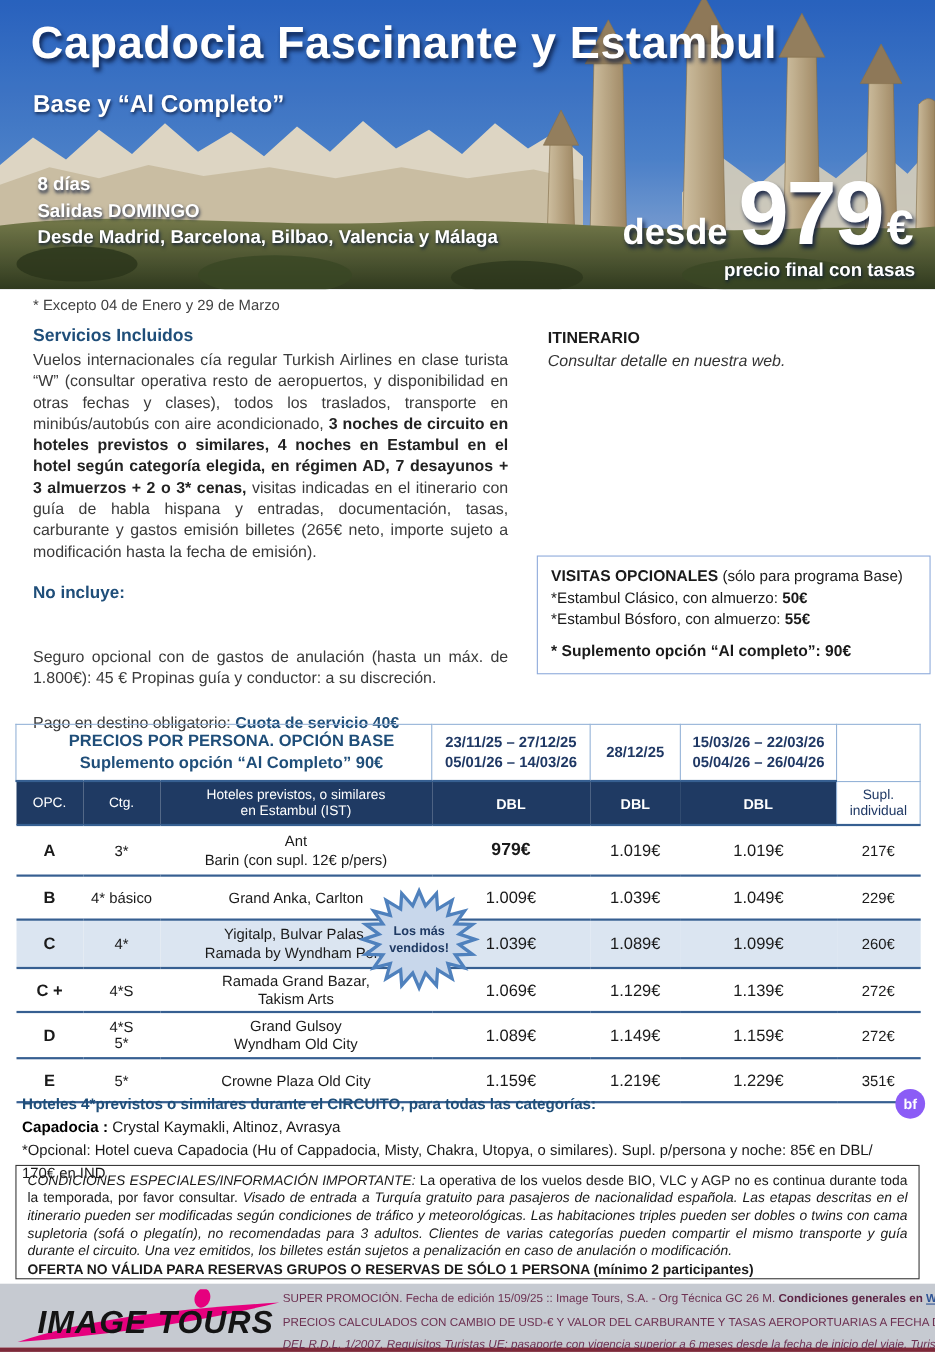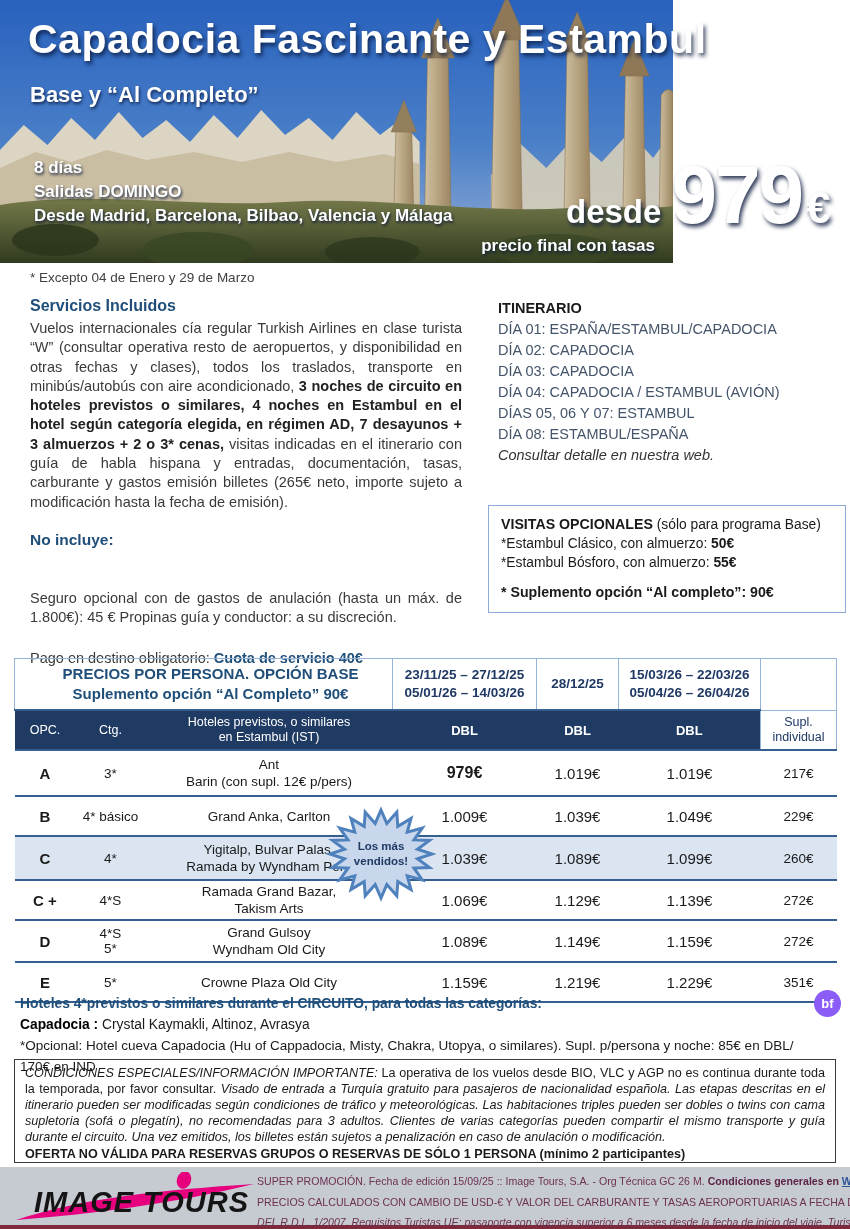--- a/index.html
+++ b/index.html
@@ -1,19 +1,19 @@
 <!DOCTYPE html>
 <html><head>
 <meta charset="utf-8">
 <style>
   html,body{margin:0;padding:0;background:#ffffff;}
   .page{position:relative;width:850px;height:1229px;background:#ffffff;overflow:hidden;
         font-family:"Liberation Sans",sans-serif;color:#303030;}
   
-  .hero{position:absolute;left:0;top:0;width:673px;height:263px;}
+  .hero{position:absolute;left:0;top:0;width:850px;height:263px;}
   .hero svg{position:absolute;left:0;top:0;width:100%;height:100%;}
   .hero-title{position:absolute;left:28px;top:16px;font-size:41px;font-weight:bold;color:#fff;
               letter-spacing:.5px;text-shadow:2px 3px 4px rgba(8,22,58,.8);white-space:nowrap;}
   .hero-subtitle{position:absolute;left:30px;top:82px;font-size:22px;font-weight:bold;color:#fff;
               text-shadow:1px 2px 3px rgba(8,22,58,.8);}
   .hero-info{position:absolute;left:34px;top:156px;color:#fff;text-shadow:1px 2px 3px rgba(8,22,58,.85);}
   .hero-info .l{font-size:17px;font-weight:bold;line-height:24px;}
   .hero-info .l4{font-size:25px;font-weight:bold;line-height:30px;margin-top:1px;}
   .hero-price{position:absolute;left:566px;top:148px;width:272px;display:flex;align-items:baseline;
               justify-content:flex-start;gap:10px;color:#fff;text-shadow:2px 3px 4px rgba(8,22,58,.85);}
@@ -153,28 +153,20 @@
   <div class="col-left">
     <div class="svc-title">Servicios Incluidos</div>
     <div class="svc-text"><span>Vuelos internacionales cía regular Turkish Airlines en  clase turista “W” (consultar operativa resto de aeropuertos, y disponibilidad en otras fechas y clases), todos los traslados, transporte en minibús/autobús con aire acondicionado, </span><b>3 noches de circuito en hoteles previstos o similares, 4 noches en Estambul en el hotel según categoría elegida, en régimen AD, 7 desayunos +  3  almuerzos + 2 o 3* cenas,</b><span> visitas indicadas en el itinerario con guía de habla hispana y entradas, documentación, tasas, carburante y gastos emisión billetes (265€ neto, importe sujeto a modificación hasta la fecha de emisión).</span></div>
     <div class="noinc-title">No incluye:</div>
     <div class="noinc-text">Seguro opcional con de gastos de anulación (hasta un máx. de 1.800€): 45 €  Propinas guía y conductor: a su discreción.</div>
     <div class="pago"><span>Pago en destino obligatorio: </span><b>Cuota de servicio 40€</b></div>
   </div>
 
   <div class="col-right">
     <div class="it-title">ITINERARIO</div>
-    <div>
-        <div class="it-day">DÍA 01: ESPAÑA/ESTAMBUL/CAPADOCIA</div>
-        <div class="it-day">DÍA 02: CAPADOCIA</div>
-        <div class="it-day">DÍA 03: CAPADOCIA</div>
-        <div class="it-day">DÍA 04: CAPADOCIA / ESTAMBUL (AVIÓN)</div>
-        <div class="it-day">DÍAS 05, 06 Y 07: ESTAMBUL</div>
-        <div class="it-day">DÍA 08: ESTAMBUL/ESPAÑA</div>
-      </div>
     <div class="it-note">Consultar detalle en nuestra web.</div>
   </div>
 
   <div class="visits-box">
     <div class="visits-title"><b>VISITAS OPCIONALES</b><span> (sólo para programa Base)</span></div>
     <div>
         <div class="visit-item"><span>*Estambul Clásico, con almuerzo: </span><b>50€</b></div>
         <div class="visit-item"><span>*Estambul Bósforo, con almuerzo: </span><b>55€</b></div>
       </div>
     <div class="visits-sup">* Suplemento opción “Al completo”: 90€</div>

